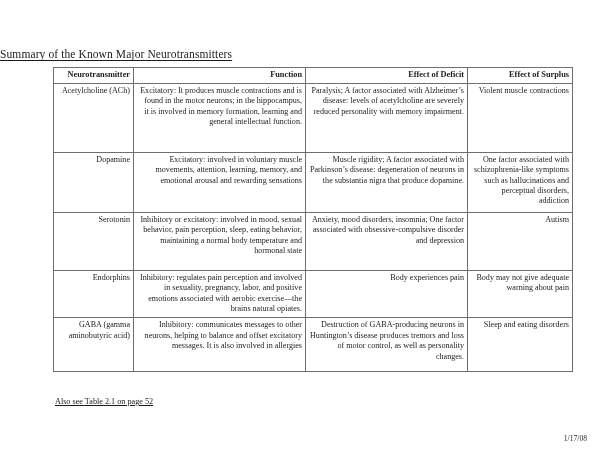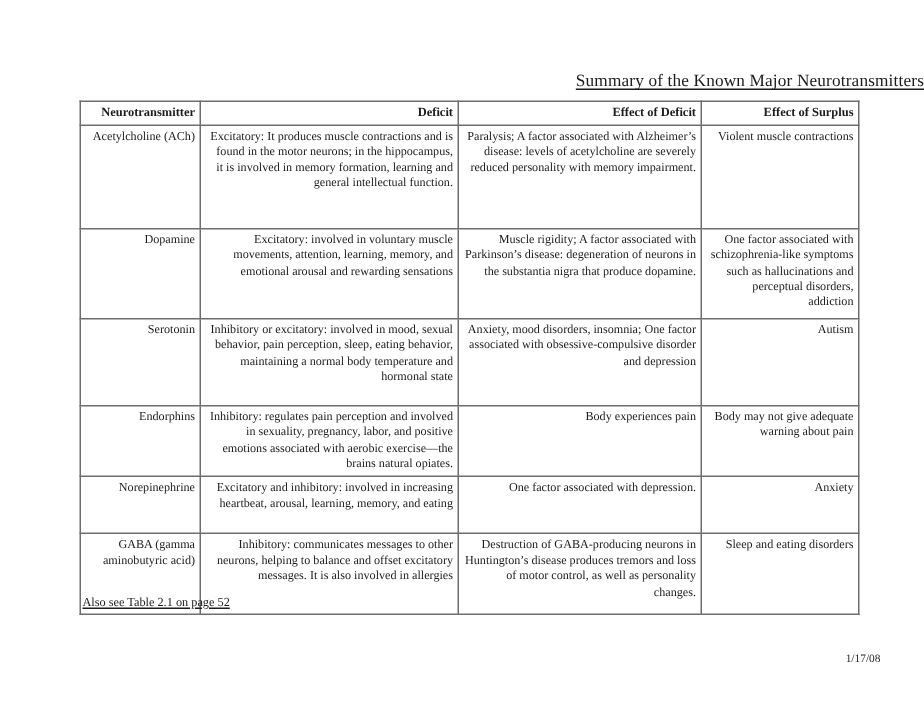--- a/index.html
+++ b/index.html
@@ -19,21 +19,21 @@
     width: 616px;
     height: 475px;
     box-sizing: border-box;
     padding: 0;
   }
   .doc-title {
     position: absolute;
     top: 48px;
     left: 0;
     width: 616px;
-    text-align: right;
+    text-align: left;
     font-size: 11.5px;
     letter-spacing: 0.1px;
     color: #1c1c1c;
   }
   .doc-title span {
     text-decoration: underline;
     text-underline-offset: 2px;
   }
   table.nt-table {
     position: absolute;
@@ -98,21 +98,21 @@
   <table class="nt-table">
     <colgroup>
       <col class="c1">
         <col class="c2">
         <col class="c3">
         <col class="c4">
     </colgroup>
     <thead>
       <tr>
         <th>Neurotransmitter</th>
-        <th>Deficit</th>
+        <th>Function</th>
         <th>Effect of Deficit</th>
         <th>Effect of Surplus</th>
       </tr>
     </thead>
     <tbody>
       <tr class="row-ach">
         <td>Acetylcholine (ACh)</td>
         <td>Excitatory: It produces muscle contractions and is found in the motor neurons; in the hippocampus, it is involved in memory formation, learning and general intellectual function.</td>
         <td>Paralysis; A factor associated with Alzheimer’s disease: levels of acetylcholine are severely reduced personality with memory impairment.</td>
         <td>Violent muscle contractions</td>
@@ -128,26 +128,20 @@
         <td>Inhibitory or excitatory: involved in mood, sexual behavior, pain perception, sleep, eating behavior, maintaining a normal body temperature and hormonal state</td>
         <td>Anxiety, mood disorders, insomnia; One factor associated with obsessive-compulsive disorder and depression</td>
         <td>Autism</td>
       </tr>
       <tr class="row-endor">
         <td>Endorphins</td>
         <td>Inhibitory: regulates pain perception and involved in sexuality, pregnancy, labor, and positive emotions associated with aerobic exercise—the brains natural opiates.</td>
         <td>Body experiences pain</td>
         <td>Body may not give adequate warning about pain</td>
       </tr>
-      <tr class="row-norepi">
-        <td>Norepinephrine</td>
-        <td>Excitatory and inhibitory: involved in increasing heartbeat, arousal, learning, memory, and eating</td>
-        <td>One factor associated with depression.</td>
-        <td>Anxiety</td>
-      </tr>
       <tr class="row-gaba">
         <td>GABA (gamma aminobutyric acid)</td>
         <td>Inhibitory: communicates messages to other neurons, helping to balance and offset excitatory messages.  It is also involved in allergies</td>
         <td>Destruction of GABA-producing neurons in Huntington’s disease produces tremors and loss of motor control, as well as personality changes.</td>
         <td>Sleep and eating disorders</td>
       </tr>
     </tbody>
   </table>
 
   <div class="footnote">Also see Table 2.1 on page 52</div>

